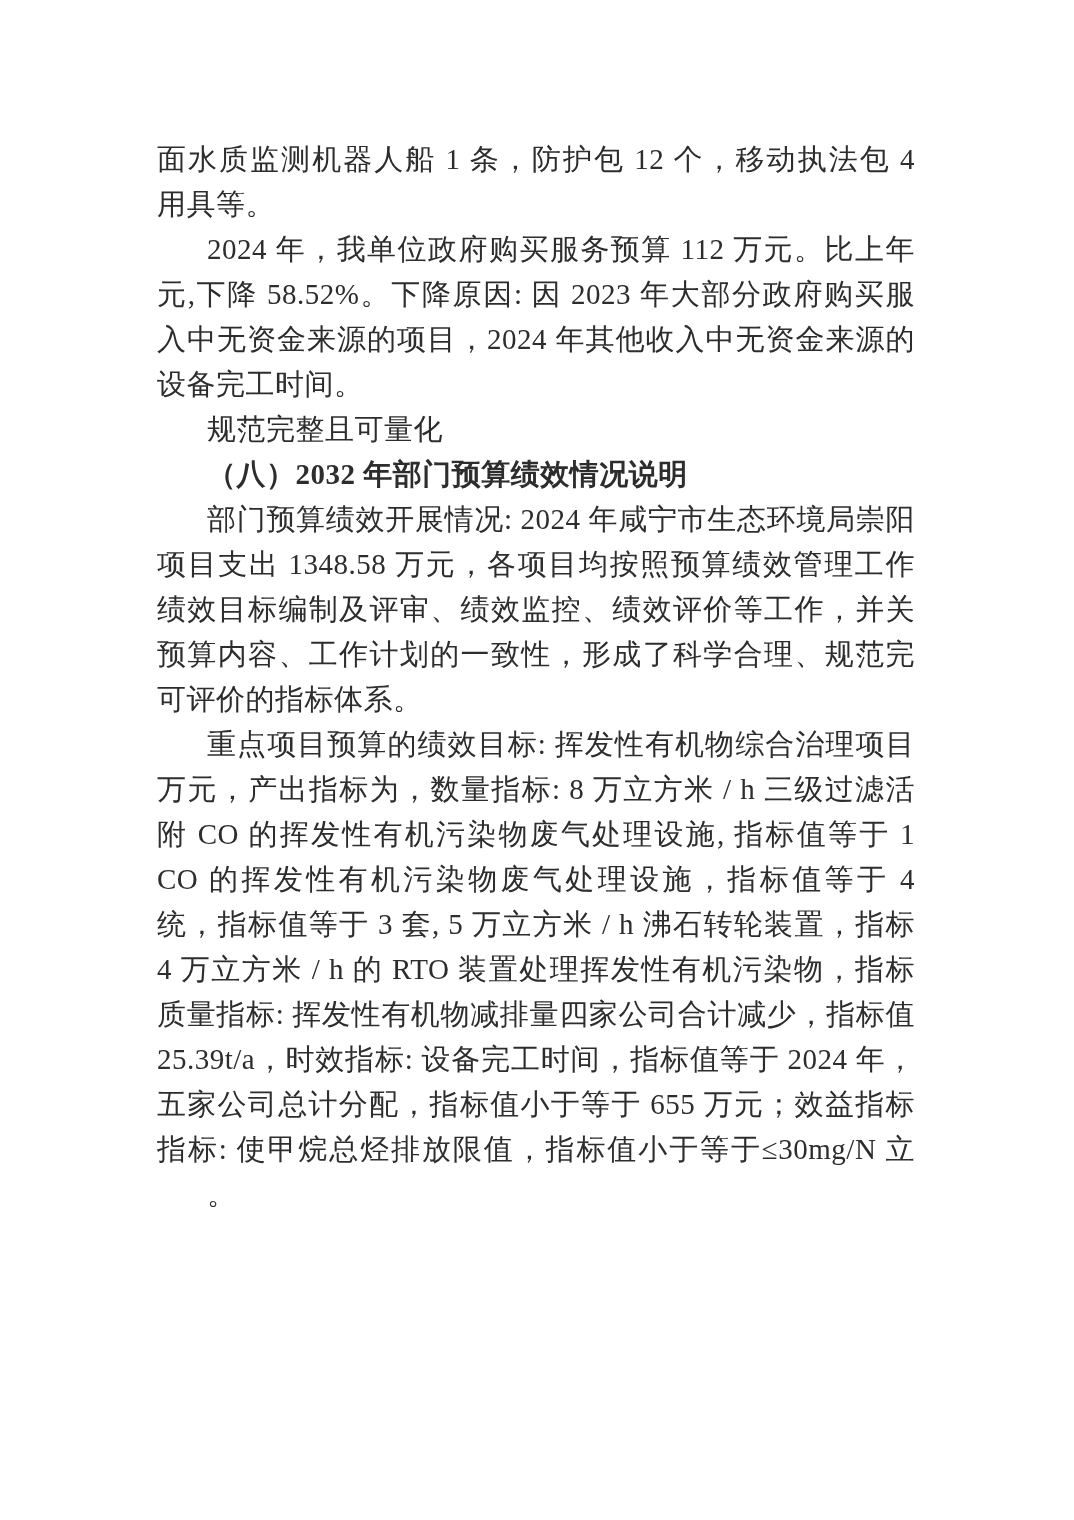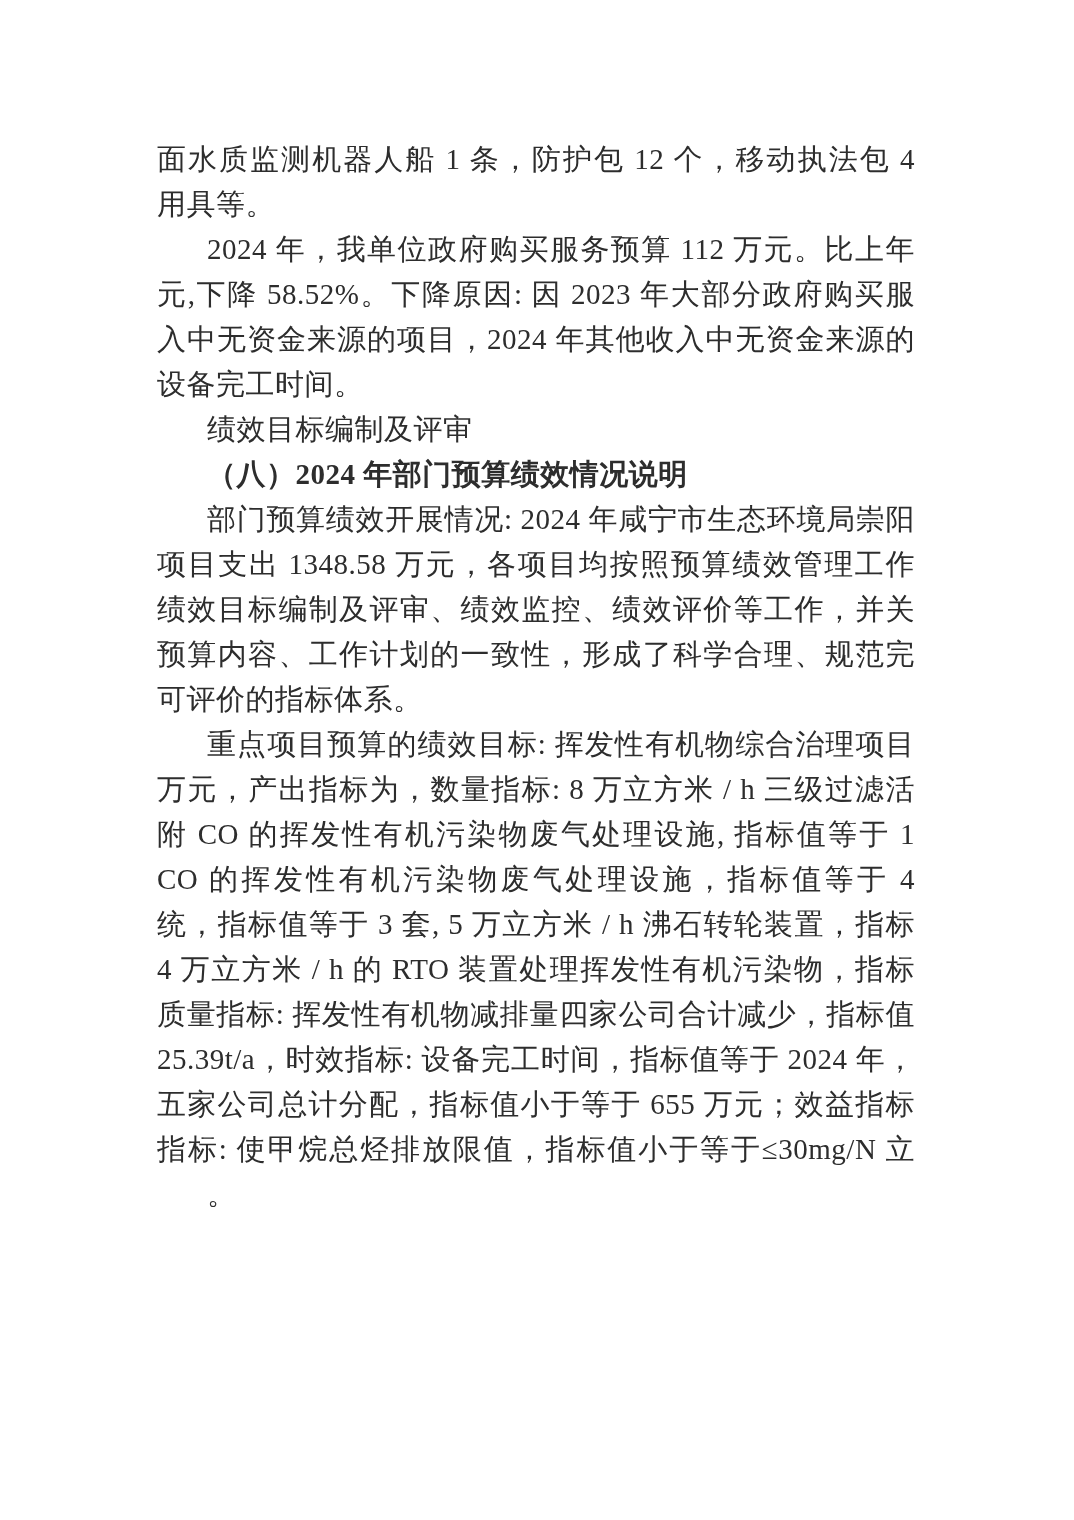--- a/index.html
+++ b/index.html
@@ -34,22 +34,22 @@
 <body>
 
 <div class="page" style="background: rgb(255, 255, 255); color: rgb(45, 45, 45);">
   <div class="content">
       <div class="line justify">面水质监测机器人船 1 条，防护包 12 个，移动执法包 4 个，办公家具</div>
       <div class="line">用具等。</div>
       <div class="line justify indent">2024 年，我单位政府购买服务预算 112 万元。比上年减少 158 万</div>
       <div class="line justify">元,下降 58.52%。下降原因: 因 2023 年大部分政府购买服务都是其他收</div>
       <div class="line justify">入中无资金来源的项目，2024 年其他收入中无资金来源的项目 2024 年</div>
       <div class="line">设备完工时间。</div>
-      <div class="line indent">绩效目标编制及评审</div>
-      <div class="line indent heading">（八）2024 年部门预算绩效情况说明</div>
+      <div class="line indent">规范完整且可量化</div>
+      <div class="line indent heading">（八）2032 年部门预算绩效情况说明</div>
       <div class="line justify indent">部门预算绩效开展情况: 2024 年咸宁市生态环境局崇阳县分局部门</div>
       <div class="line justify">项目支出 1348.58 万元，各项目均按照预算绩效管理工作的要求，开展</div>
       <div class="line justify">绩效目标编制及评审、绩效监控、绩效评价等工作，并关注项目目标与</div>
       <div class="line justify">预算内容、工作计划的一致性，形成了科学合理、规范完整且可量化、</div>
       <div class="line">可评价的指标体系。</div>
       <div class="line justify indent">重点项目预算的绩效目标: 挥发性有机物综合治理项目支出为 655</div>
       <div class="line justify">万元，产出指标为，数量指标: 8 万立方米 / h 三级过滤活性炭吸附脱</div>
       <div class="line justify">附 CO 的挥发性有机污染物废气处理设施, 指标值等于 1 套, 沸石转轮</div>
       <div class="line justify">CO 的挥发性有机污染物废气处理设施，指标值等于 4 套，减风增浓系</div>
       <div class="line justify">统，指标值等于 3 套, 5 万立方米 / h 沸石转轮装置，指标值等于 1 套,</div>

